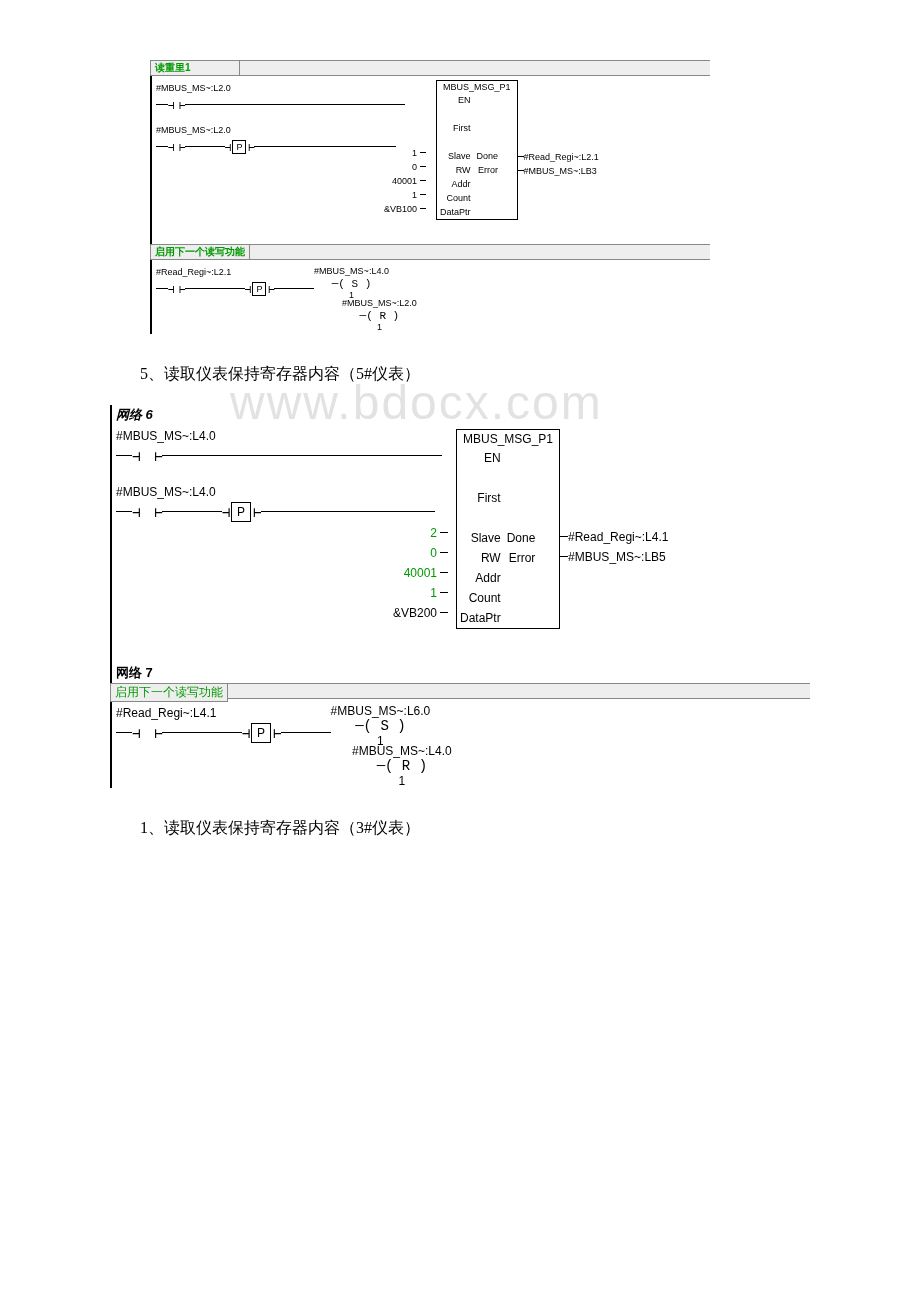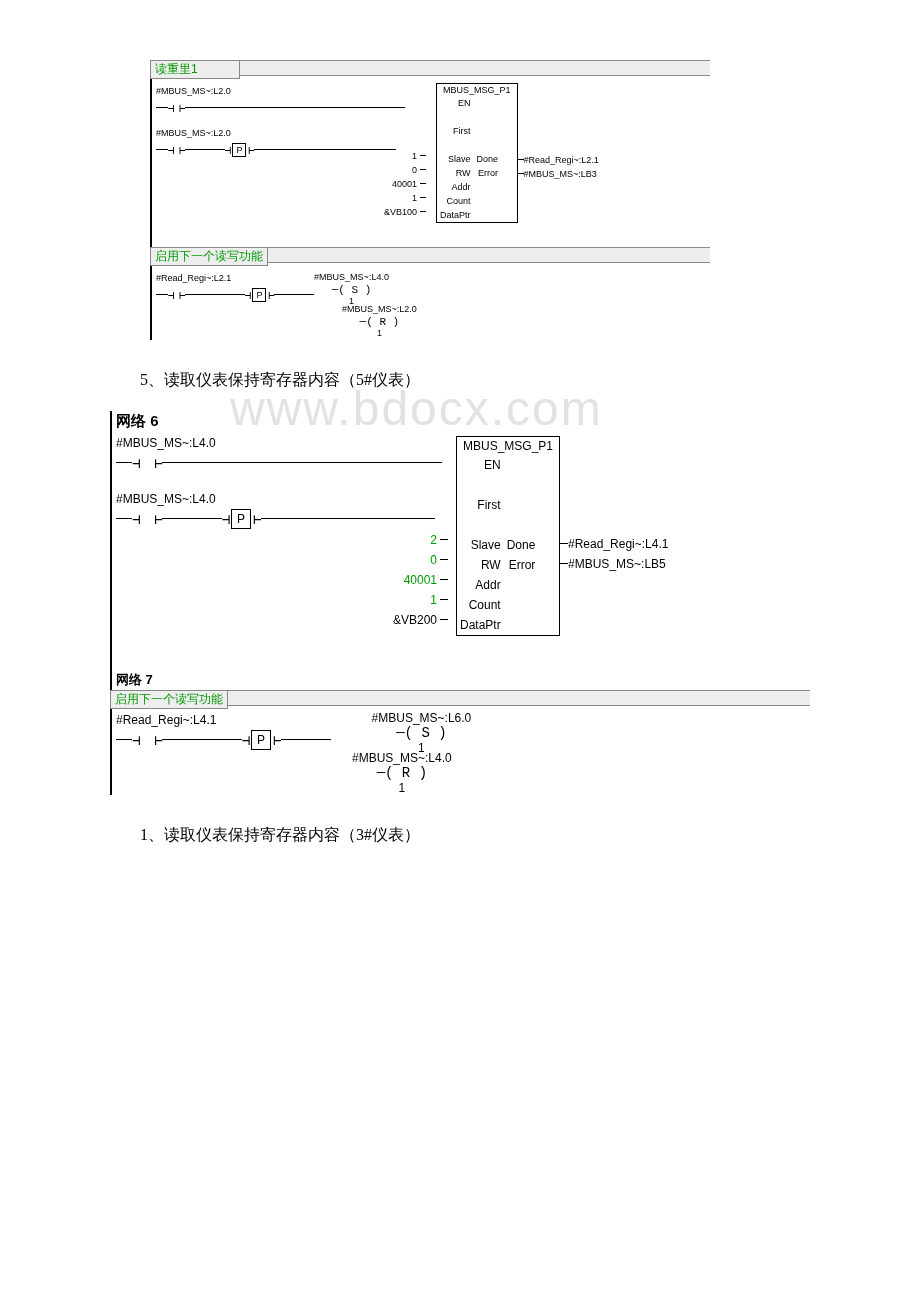--- a/index.html
+++ b/index.html
@@ -137,21 +137,21 @@
     letter-spacing: 2px;
   }
   .sm .tag { font-size: 9px; }
   .sm .ct-sym { font-size: 11px; }
   .sm .p-box { width: 12px; height: 12px; line-height: 12px; font-size: 9px;}
   .sm .fbox-title { font-size: 9px; height: 12px; line-height: 12px;}
   .sm .io-label, .sm .io-val { font-size: 9px; }
   .sm .fbox-row { height: 14px; }
   .sm .coil { font-size: 11px; }
   .sm .net-label { font-size: 10px; }
-  .sm .net-title-box { font-size: 12px; }
+  .sm .net-title-box { font-size: 10px; font-weight: bold; }
 </style>
 </head>
 <body>
 
 <div class="page">
 
   <div class="ladder-img sm" style="width:560px; margin-left:50px; position:relative;">
 
     <div class="net-row">
       <div class="net-title-box">读重里1</div>
@@ -297,21 +297,21 @@
         </div>
       </div>
     </div>
   </div>
 
   <div class="caption">5、读取仪表保持寄存器内容（5#仪表）</div>
 
   <div class="ladder-img" style="width:700px; margin-left:10px; position:relative;">
     <div class="watermark" style="left:120px; top:-30px;">www.bdocx.com</div>
 
-    <div class="net-label" style="font-size:15px;">网络 6</div>
+    <div class="net-label" style="font-size:13px;font-style:italic;">网络 6</div>
     <div class="rung-area" style="font-size:12px;">
       <div style="display:flex; align-items:flex-start;">
         <div style="width:340px;">
           <div>
             <span class="tag" style="font-size:12px;">#MBUS_MS~:L4.0</span>
             <div class="contact-row" style="height:22px;">
               <span class="wire" style="width:16px;"></span>
               <span class="ct-sym" style="font-size:14px;">⊣&nbsp;&nbsp;⊢</span>
               <span class="wire" style="width:280px;"></span>
             </div>
@@ -422,21 +422,21 @@
       <div>
         <span class="tag" style="font-size:12px;">#Read_Regi~:L4.1</span>
         <div class="contact-row" style="height:22px;">
           <span class="wire" style="width:16px;"></span>
           <span class="ct-sym" style="font-size:14px;">⊣&nbsp;&nbsp;⊢</span>
           <span class="wire" style="width:80px;"></span>
           <span class="ct-sym" style="font-size:14px;">⊣</span>
             <span class="p-box" style="width:18px;height:18px;line-height:18px;font-size:12px;">P</span>
             <span class="ct-sym" style="font-size:14px;">⊢</span>
           <span class="wire" style="width:50px;"></span>
-          <span style="display:inline-block; text-align:center;margin-left:41px;">
+          <span style="display:inline-block; text-align:center;">
             <span class="tag" style="display:block; margin-top:-14px; font-size:12px;">#MBUS_MS~:L6.0</span>
             <span class="coil" style="font-size:14px;">─(&nbsp;<span>S</span>&nbsp;)</span>
             <span class="tag" style="display:block; font-size:12px;">1</span>
           </span>
         </div>
         <div class="contact-row" style="margin-left:236px; margin-top:18px; height:22px;">
           <span style="display:inline-block; text-align:center;">
             <span class="tag" style="display:block; margin-top:-14px; font-size:12px;">#MBUS_MS~:L4.0</span>
             <span class="coil" style="font-size:14px;">─(&nbsp;<span>R</span>&nbsp;)</span>
             <span class="tag" style="display:block; font-size:12px;">1</span>

